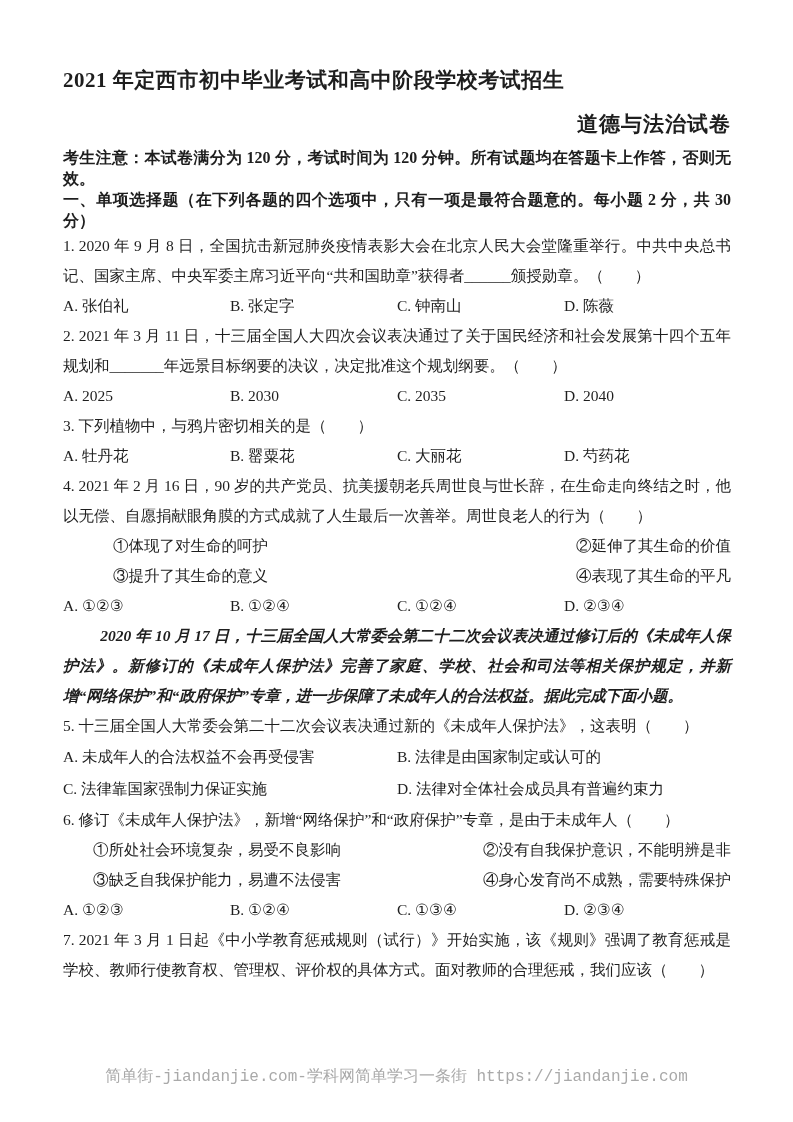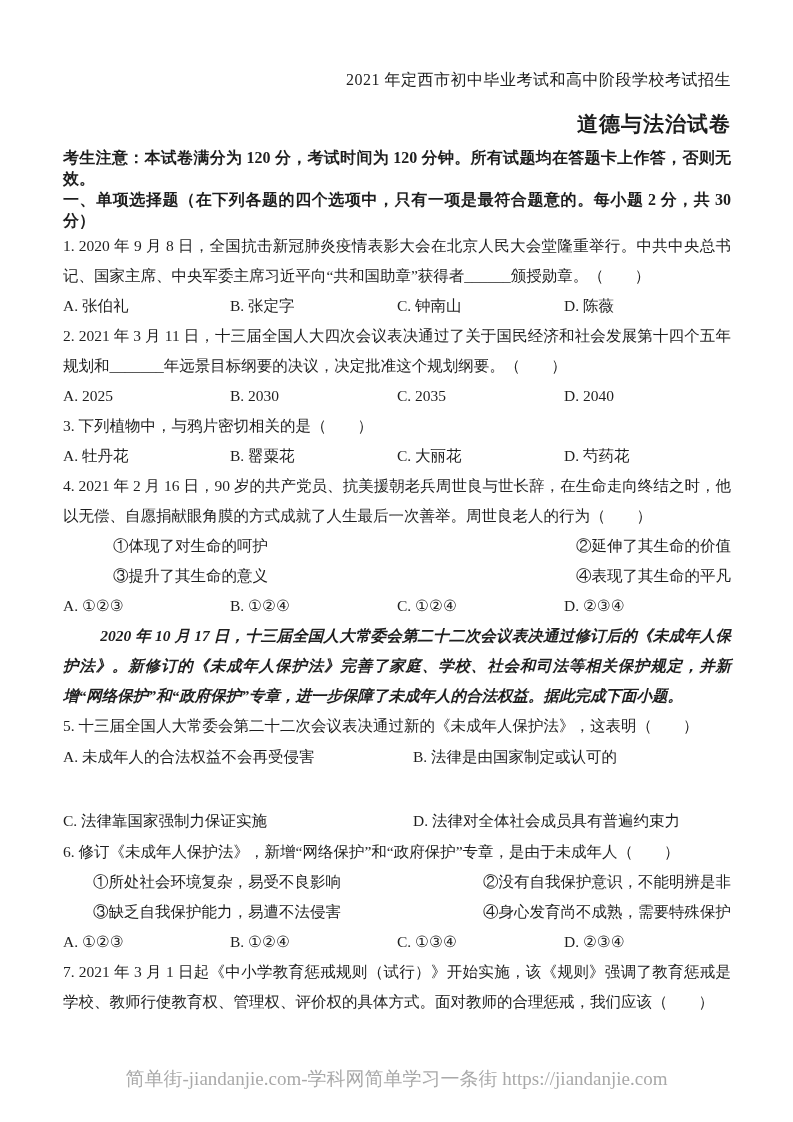--- a/index.html
+++ b/index.html
@@ -9,23 +9,23 @@
     height: 1122px;
     margin: 0 auto;
     background: #ffffff;
     box-sizing: border-box;
     padding: 66px 62px 0 63px;
     font-family: "Liberation Serif", "DejaVu Serif", serif;
     color: #1e1e1e;
     overflow: hidden;
   }
   h1.title {
-    font-size: 16px;
-    font-weight: normal;
-    text-align: right;
+    font-size: 21px;
+    font-weight: bold;
+    text-align: left;
     margin: 0 0 16px 0;
     line-height: 28px;
     letter-spacing: 0.5px;
   }
   h2.subtitle {
     font-size: 21px;
     font-weight: bold;
     text-align: right;
     margin: 0 0 9px 0;
     line-height: 28px;
@@ -45,31 +45,31 @@
     text-align: justify;
   }
   p.passage {
     font-style: italic;
     text-indent: 2.4em;
     line-height: 30px;
     font-weight: bold;
   }
   .opts { display: grid; text-align: left; }
   .cols4 { grid-template-columns: 1fr 1fr 1fr 1fr; }
-  .cols2 { grid-template-columns: 1fr 1fr; line-height: 32px; gap: 32px; }
+  .cols2 { grid-template-columns: 1fr 1fr; line-height: 32px; }
   .subs  { display: grid; text-align: right; }
   .subs4a { grid-template-columns: 205px 1fr; }
   .subs4b { grid-template-columns: 278px 1fr; }
   .footer {
     position: absolute;
     left: 0; right: 0;
     top: 1066px;
     text-align: center;
-    font-family: Liberation Serif, serif;
-    font-size: 19px;
+    font-family: Liberation Mono, monospace;
+    font-size: 16px;
     color: #a9a9a9;
     margin: 0;
   }
 </style>
 </head>
 <body>
 
 <div class="page">
 
   <h1 class="title">2021 年定西市初中毕业考试和高中阶段学校考试招生</h1>

